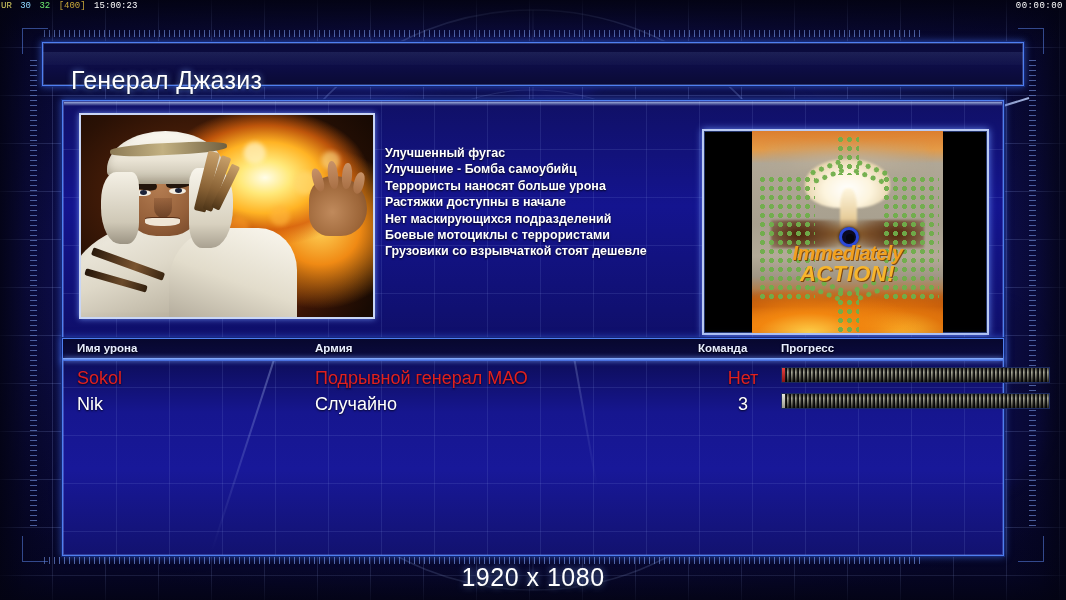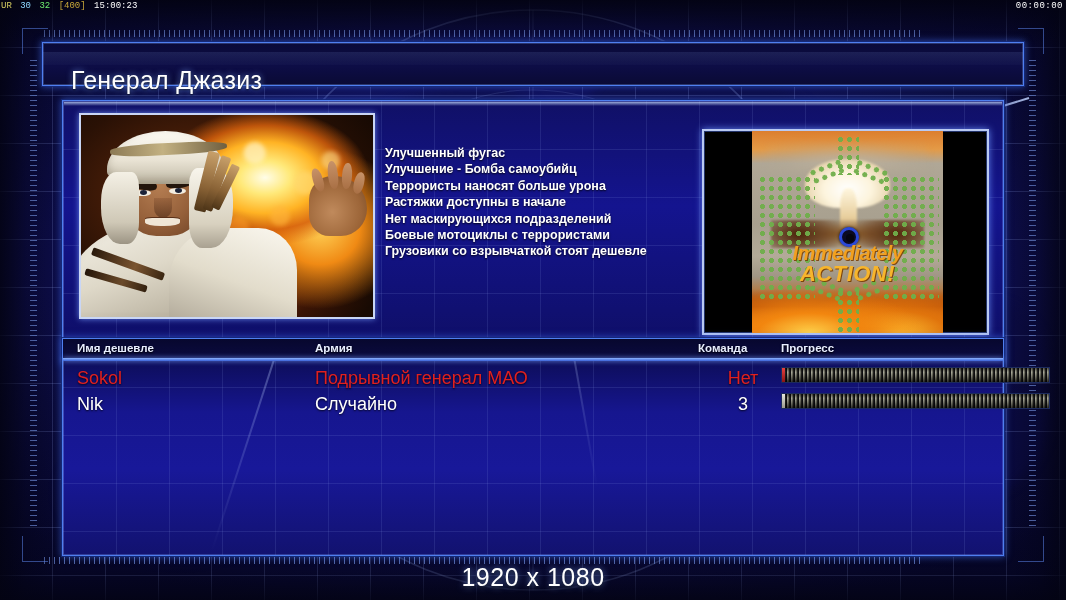--- a/index.html
+++ b/index.html
@@ -626,21 +626,21 @@
       </div>
     </div>
   </div>
 
   <div id="listpanel" class="glowpanel">
     <div class="grid-in"></div>
     <div class="streak"></div>
     <div class="streak2"></div>
 
     <div id="header-row">
-      <div class="th th-name">Имя дешевле</div>
+      <div class="th th-name">Имя урона</div>
       <div class="th th-army">Армия</div>
       <div class="th th-team">Команда</div>
       <div class="th th-prog">Прогресс</div>
       <div class="hr-underline"></div>
     </div>
 
     <div class="prow red" style="top:24px;">
       <div class="cell c-name">Sokol</div>
       <div class="cell c-army">Подрывной генерал МАО</div>
       <div class="cell c-team">Нет</div>

